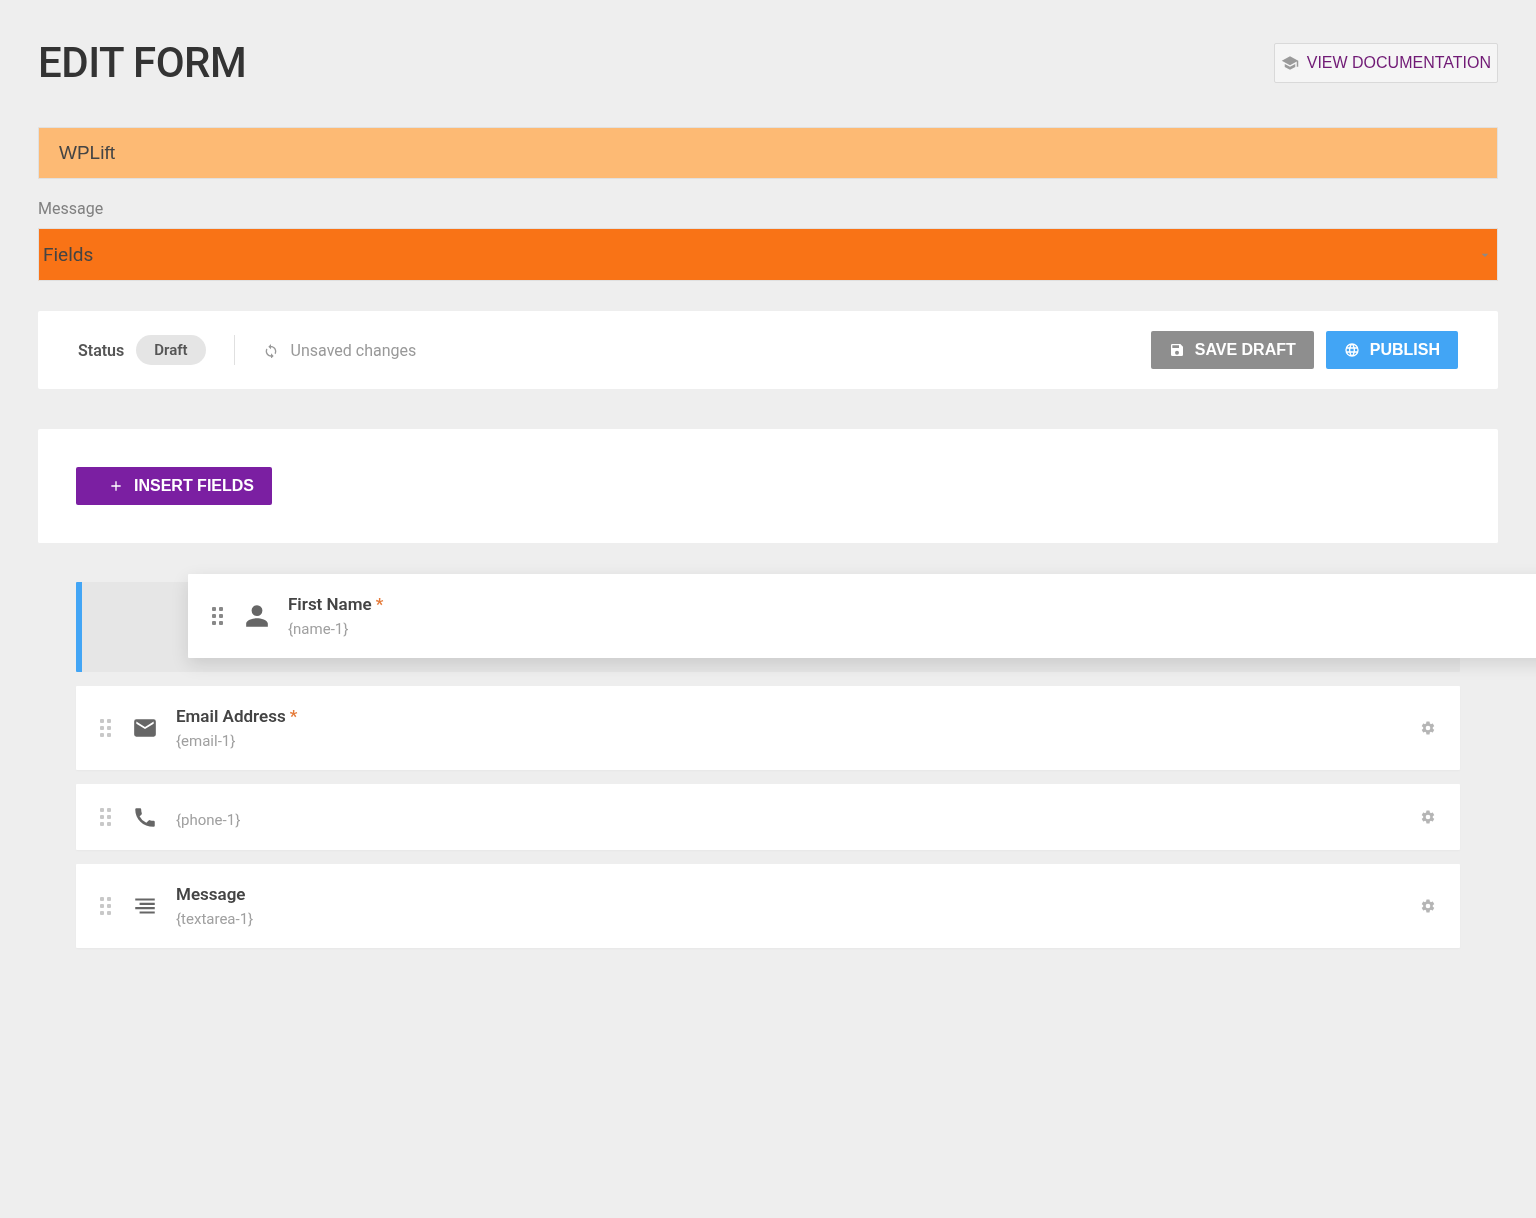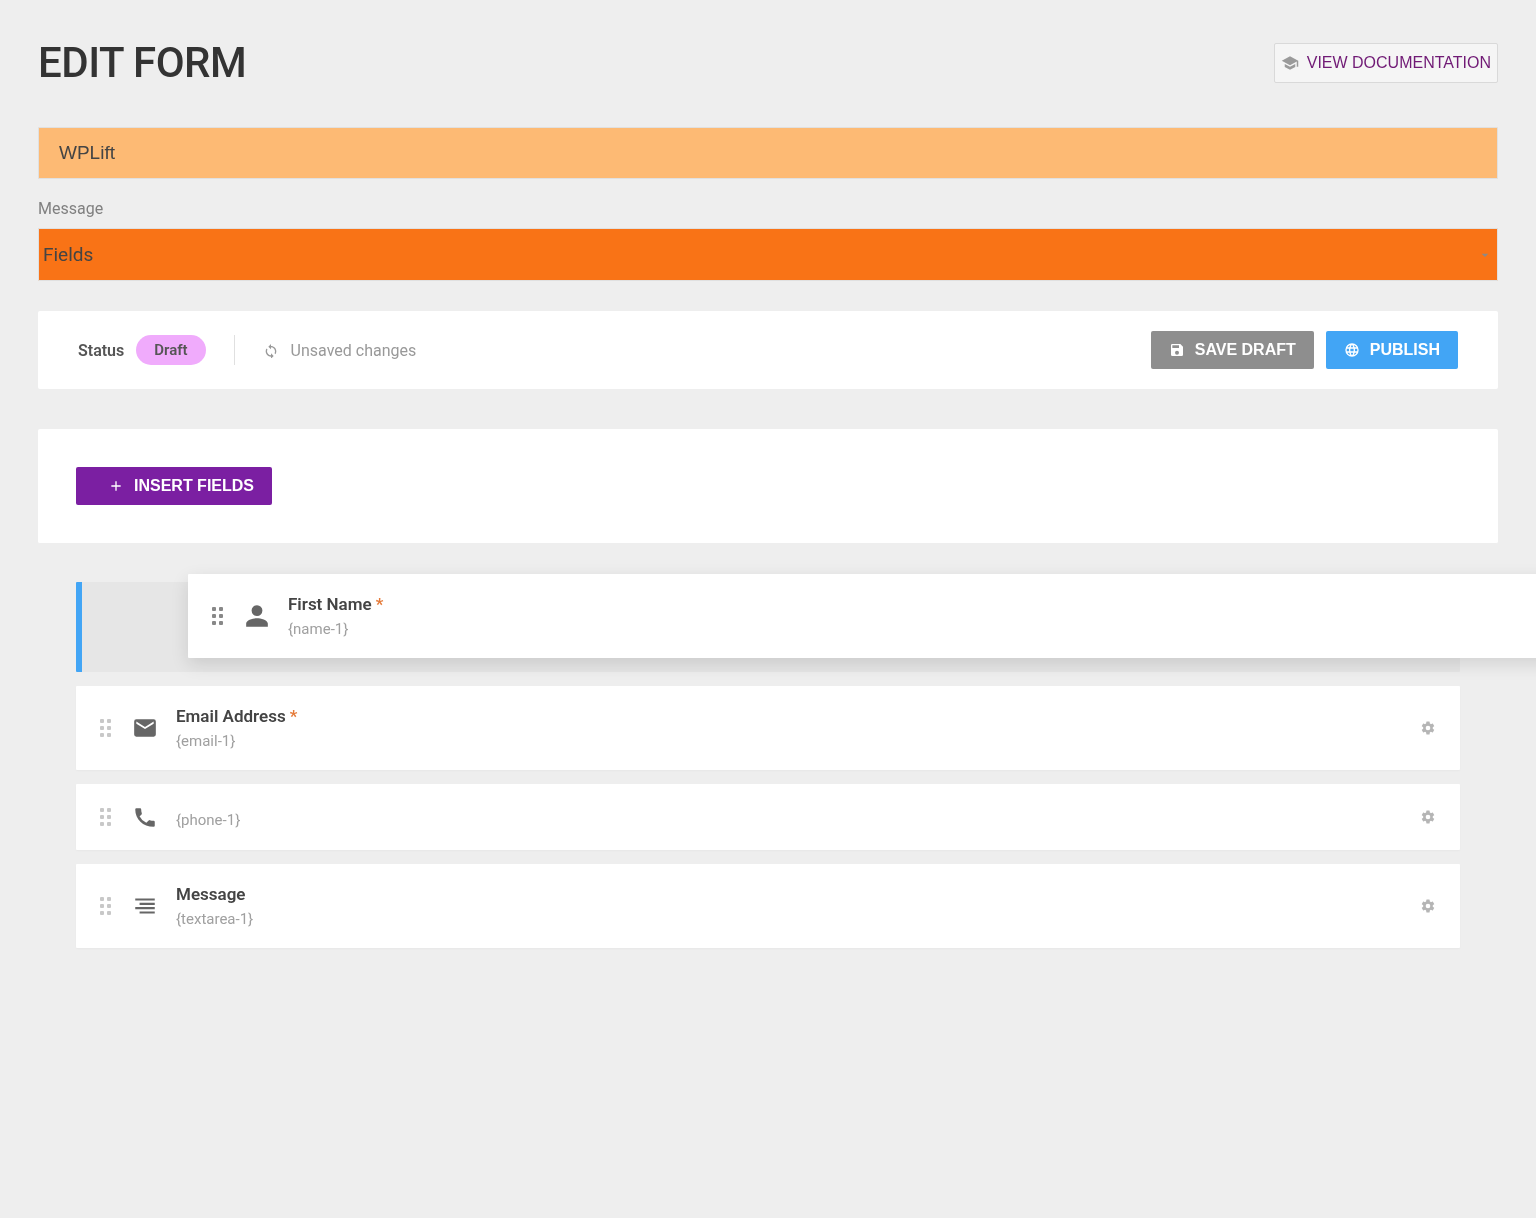--- a/index.html
+++ b/index.html
@@ -86,21 +86,21 @@
     align-items: center;
     margin-bottom: 40px;
   }
   .status-label {
     font-size: 16px;
     font-weight: 600;
     color: #555;
     margin-right: 12px;
   }
   .pill {
-    background: #f0abfc;
+    background: #e5e5e5;
     border-radius: 18px;
     padding: 6px 18px;
     font-size: 15px;
     font-weight: 600;
     color: #555;
   }
   .divider {
     width: 1px;
     height: 30px;
     background: #e0e0e0;

